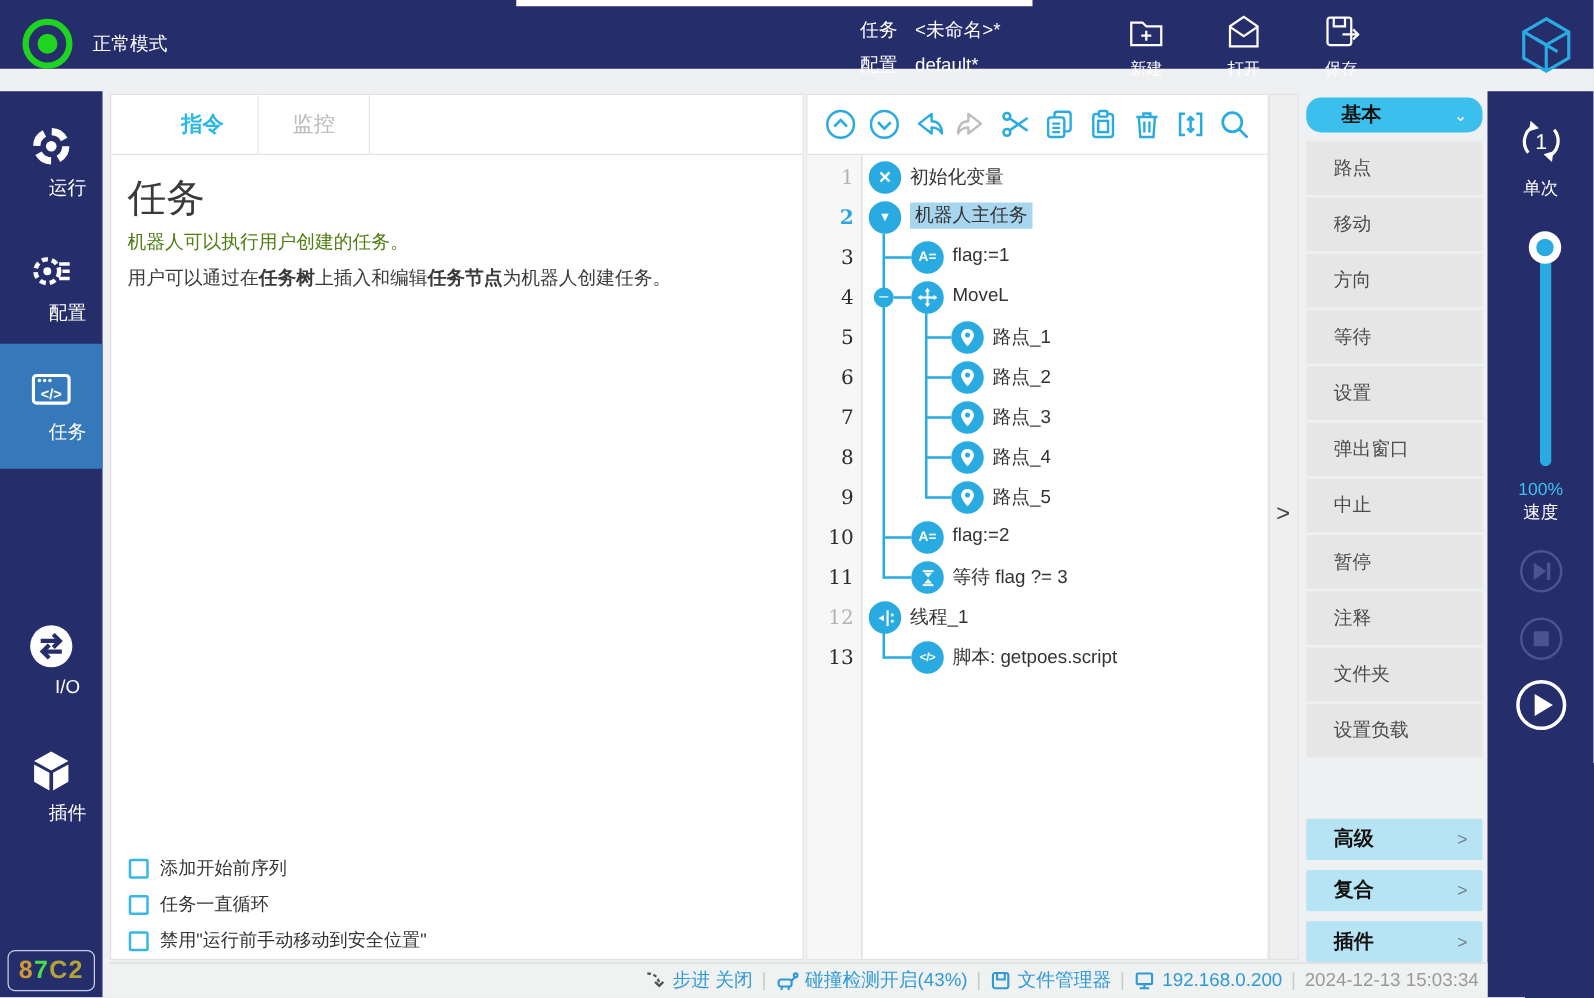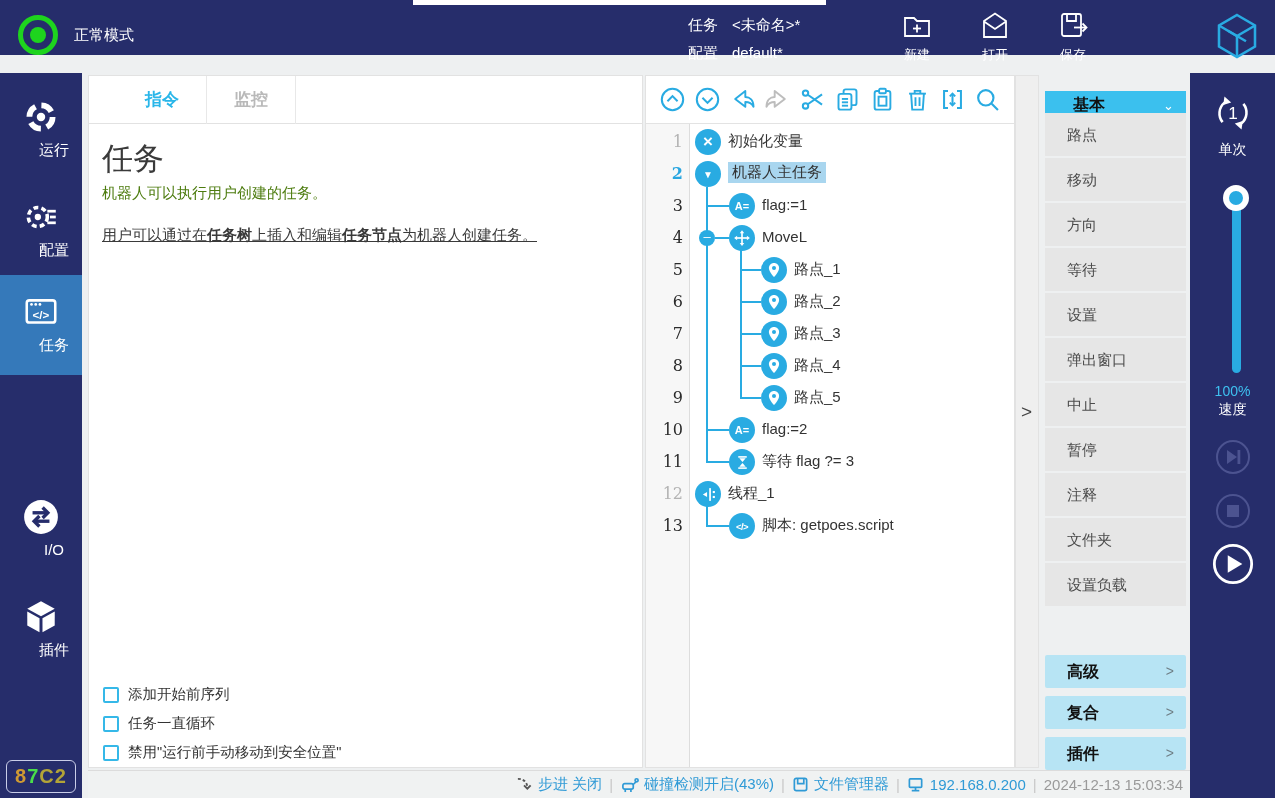--- a/index.html
+++ b/index.html
@@ -30,24 +30,24 @@
   .badge{position:absolute;left:6px;top:687px;width:70px;height:33px;border:1px solid #c9cde8;
          border-radius:6px;display:flex;align-items:center;justify-content:center;
          font-size:20px;font-weight:bold;letter-spacing:1px;}
   .badge .c0{color:#cf9a33;}.badge .c1{color:#4ade4a;}.badge .c2{color:#b3a437;}.badge .c3{color:#b3a437;}
 
   
   .doc{position:absolute;left:88px;top:75px;width:555px;height:693px;background:#fff;border:1px solid #e2e2e2;}
   .tabbar{position:absolute;left:0;top:0;width:100%;height:48px;border-bottom:1px solid #e2e2e2;display:flex;padding-left:29px;}
   .tab{width:89px;height:48px;line-height:48px;text-align:center;font-size:17px;border-right:1px solid #e8e8e8;cursor:pointer;}
   .tab.active{color:#29b6e9;font-weight:bold;}
-  .tab.idle{color:#b9b9b9;font-weight:bold;}
+  .tab.idle{color:#b9b9b9;}
   .doc-title{position:absolute;left:13px;top:62px;font-size:31px;color:#3a3a3a;}
   .doc-p1{position:absolute;left:13px;top:108px;font-size:15px;color:#4d7c0f;}
-  .doc-p2{position:absolute;left:13px;top:150px;font-size:15px;color:#3a3a3a;text-decoration:underline;}
+  .doc-p2{position:absolute;left:13px;top:137px;font-size:15px;color:#3a3a3a;}
   .doc-p2 .b{font-weight:bold;}
   .chk-group{position:absolute;left:14px;top:604px;}
   .chk-row{display:flex;align-items:center;gap:9px;height:29px;cursor:pointer;}
   .chk-box{width:16px;height:16px;border:2px solid #35b8e8;border-radius:2px;background:#fff;}
   .chk-lab{font-size:14.5px;color:#333;}
 
   
   .treep{position:absolute;left:645px;top:75px;width:370px;height:693px;background:#fff;border:1px solid #e2e2e2;}
   .ttool{position:absolute;left:0;top:0;width:100%;height:48px;border-bottom:1px solid #e3e3e3;
          display:flex;align-items:center;justify-content:space-between;padding:0 13px;}
@@ -73,22 +73,22 @@
   .i2 .node{left:115px;}.i2 .tlab{left:148px;}
   .conn{position:absolute;background:#29abe2;}
   .minus{position:absolute;left:53px;top:104px;width:16px;height:16px;border-radius:50%;background:#29abe2;
          color:#fff;font-size:13px;line-height:14px;text-align:center;cursor:pointer;}
   .chevstrip{position:absolute;left:1015px;top:75px;width:24px;height:693px;background:#efefef;
              border:1px solid #e2e2e2;cursor:pointer;}
   .chevstrip .gt{position:absolute;left:5px;top:325px;font-size:19px;color:#444;}
 
   
   .cmd{position:absolute;left:1045px;top:75px;width:141px;height:695px;}
-  .cmd-head{position:absolute;left:0;top:16px;width:100%;height:28px;background:#3bc0ee;display:flex;
-            align-items:center;cursor:pointer;}
+  .cmd-head{position:absolute;left:0;top:3px;width:100%;height:28px;background:#3bc0ee;display:flex;
+            align-items:center;cursor:pointer;border-radius:12px;}
   .cmd-head .t{font-size:16px;font-weight:bold;color:#111;margin-left:28px;}
   .cmd-head .ch{position:absolute;right:12px;color:#fff;font-size:13px;}
   .cmd-list{position:absolute;left:0;top:38px;width:100%;}
   .cmd-item{height:43px;margin-bottom:2px;background:#e6e6e6;line-height:43px;padding-left:22px;
             font-size:15px;color:#4c4c4c;cursor:pointer;}
   .cmd-groups{position:absolute;left:0;top:580px;width:100%;}
   .grp{position:relative;height:33px;margin-bottom:8px;background:#b7e4f4;border-radius:2px;line-height:33px;
        padding-left:22px;font-size:16px;font-weight:bold;color:#111;cursor:pointer;}
   .grp .ch{position:absolute;right:12px;top:0;color:#6f7f86;font-weight:normal;font-size:14px;}
 

